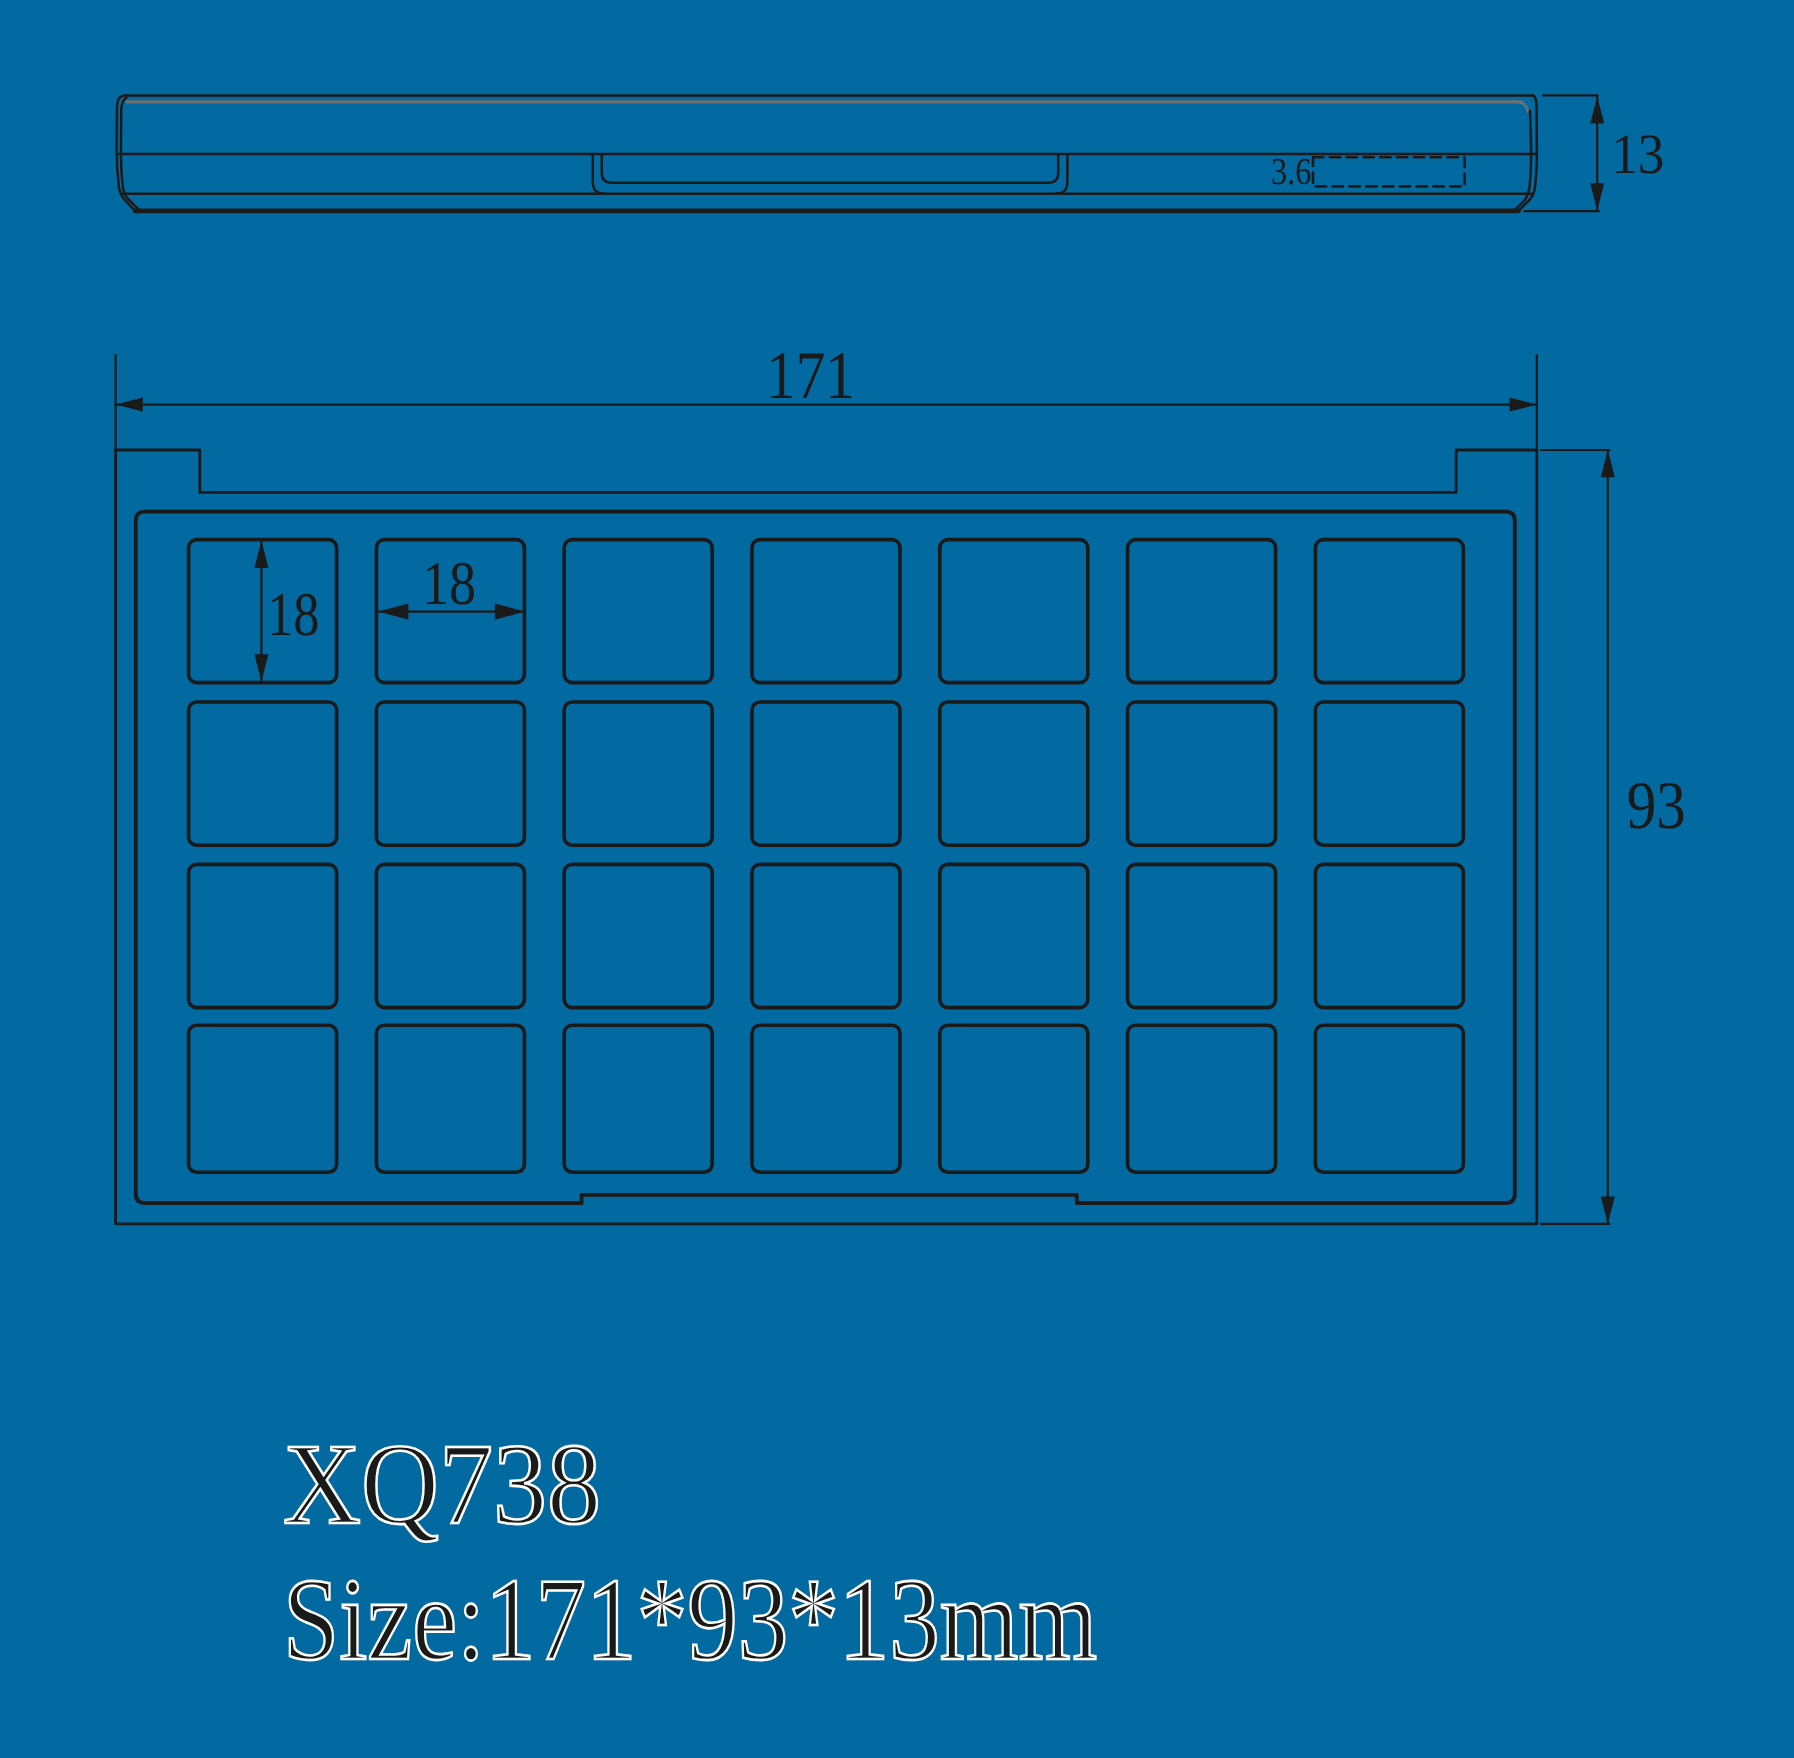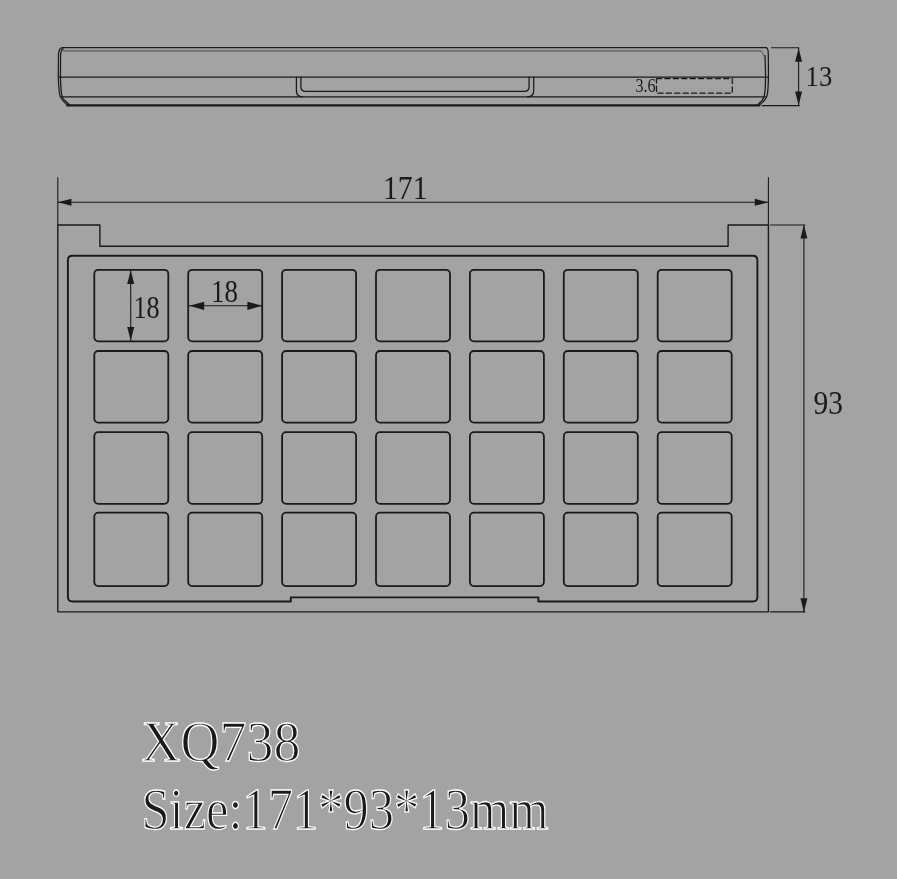--- a/index.html
+++ b/index.html
@@ -1,16 +1,16 @@
 <!DOCTYPE html>
 <html><head>
 <meta charset="utf-8">
 <style>
   html,body{margin:0;padding:0;background:#fff;}
-  .page{position:relative;width:897px;height:879px;background:#a3a3a3;overflow:hidden;
+  .page{position:relative;width:897px;height:879px;background:#0369a1;overflow:hidden;
         font-family:"Liberation Serif", serif;text-decoration:underline;}
   svg{position:absolute;left:0;top:0;}
   text{font-family:"Liberation Serif", serif;fill:#1a1a1a;}
 </style>
 </head>
 <body>
 <div class="page">
 <svg width="897" height="879" viewBox="0 0 897 879">
   <g fill="none" stroke="#1a1a1a" stroke-width="1.25" stroke-linecap="round" stroke-linejoin="round">
 

